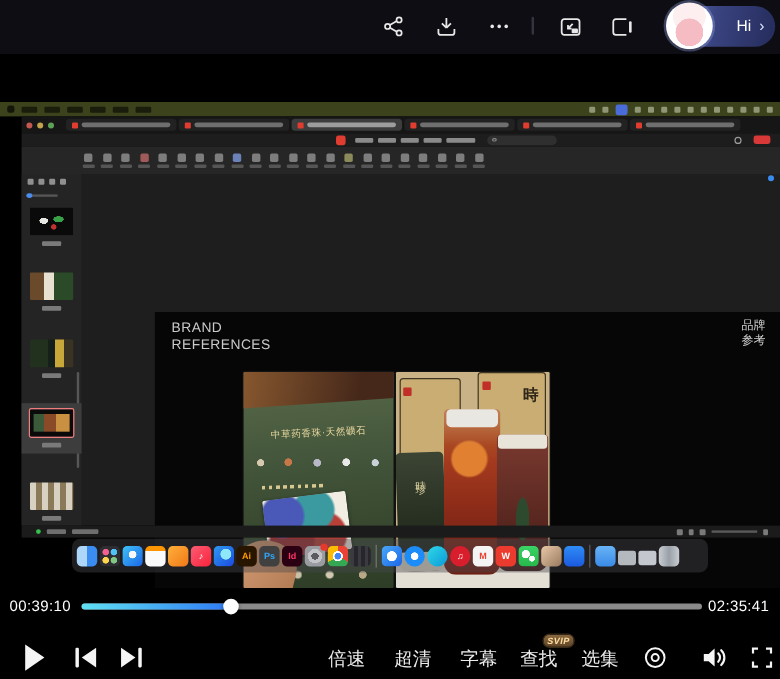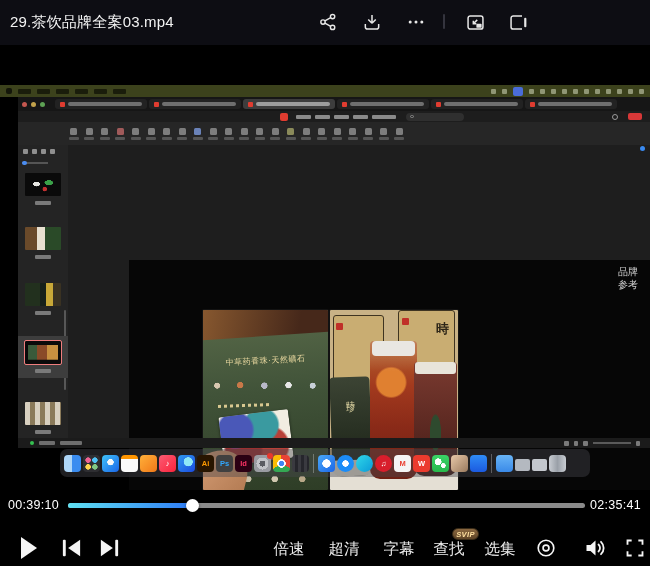--- a/index.html
+++ b/index.html
@@ -194,21 +194,20 @@
     background:linear-gradient(#8a6840,#5f4527);border:1px solid #3a2c18;
     font-size:7.5px;font-style:italic;font-weight:bold;color:#ffe0a0;letter-spacing:.4px;
     display:flex;align-items:center;justify-content:center;z-index:3;}
 </style>
 </head>
 <body>
 
 <div class="stage">
 
   <div class="topbar">
-    <span class="vtitle">29.茶饮品牌全案03.mp4</span>
 
     <div class="ibtn" style="left:316px">
       <svg width="20" height="20" viewBox="0 0 24 24" fill="none" stroke="#e8e8e8" stroke-width="1.7">
         <circle cx="6" cy="12" r="2.6"></circle>
           <circle cx="17.5" cy="5.5" r="2.6"></circle>
           <circle cx="17.5" cy="18.5" r="2.6"></circle>
         <line x1="8.3" y1="10.7" x2="15.2" y2="6.7"></line>
           <line x1="8.3" y1="13.3" x2="15.2" y2="17.3"></line>
       </svg>
     </div>
@@ -233,20 +232,25 @@
         <rect x="13" y="13.5" width="6" height="4.5" rx="1" fill="#e8e8e8" stroke="none"></rect>
       </svg>
     </div>
     <div class="ibtn" style="left:506px">
       <svg width="21" height="21" viewBox="0 0 24 24" fill="none" stroke="#e8e8e8" stroke-width="1.7">
         <path d="M16 4.5H6a2.5 2.5 0 0 0-2.5 2.5v10A2.5 2.5 0 0 0 6 19.5h10"></path>
         <rect x="18.5" y="6.5" width="2.5" height="11" rx="1.2" fill="#e8e8e8" stroke="none"></rect>
       </svg>
     </div>
 
+    <div class="assistant">
+      <i class="mascot"></i>
+      <span class="ai-label">Hi</span>
+      <span class="ai-chevron">›</span>
+    </div>
   </div>
 
   <div class="video">
 
     <div class="menubar">
       <div class="mb-left">
           <i class="mb-apple"></i>
           <i class="mb-item"></i>
           <i class="mb-item"></i>
           <i class="mb-item"></i>
@@ -437,20 +441,24 @@
             <div class="thumb th-3"></div>
             <i class="th-label"></i>
           </div>
           <div class="thumb-row" style="top: 257px;">
             <div class="thumb th-4"></div>
             <i class="th-label"></i>
           </div>
         </div>
 
       <div class="slide">
+        <div class="brand-title">
+          <span>BRAND</span>
+          <span>REFERENCES</span>
+        </div>
         <div class="corner-label">
           <span>品牌</span>
           <span>参考</span>
         </div>
 
         <div class="photo photo1">
           <i class="p1-ceiling"></i>
           <span class="p1-headline">中草药香珠·天然礦石</span>
           <i class="p1-trinkets"></i>
           <i class="p1-caption"></i>

